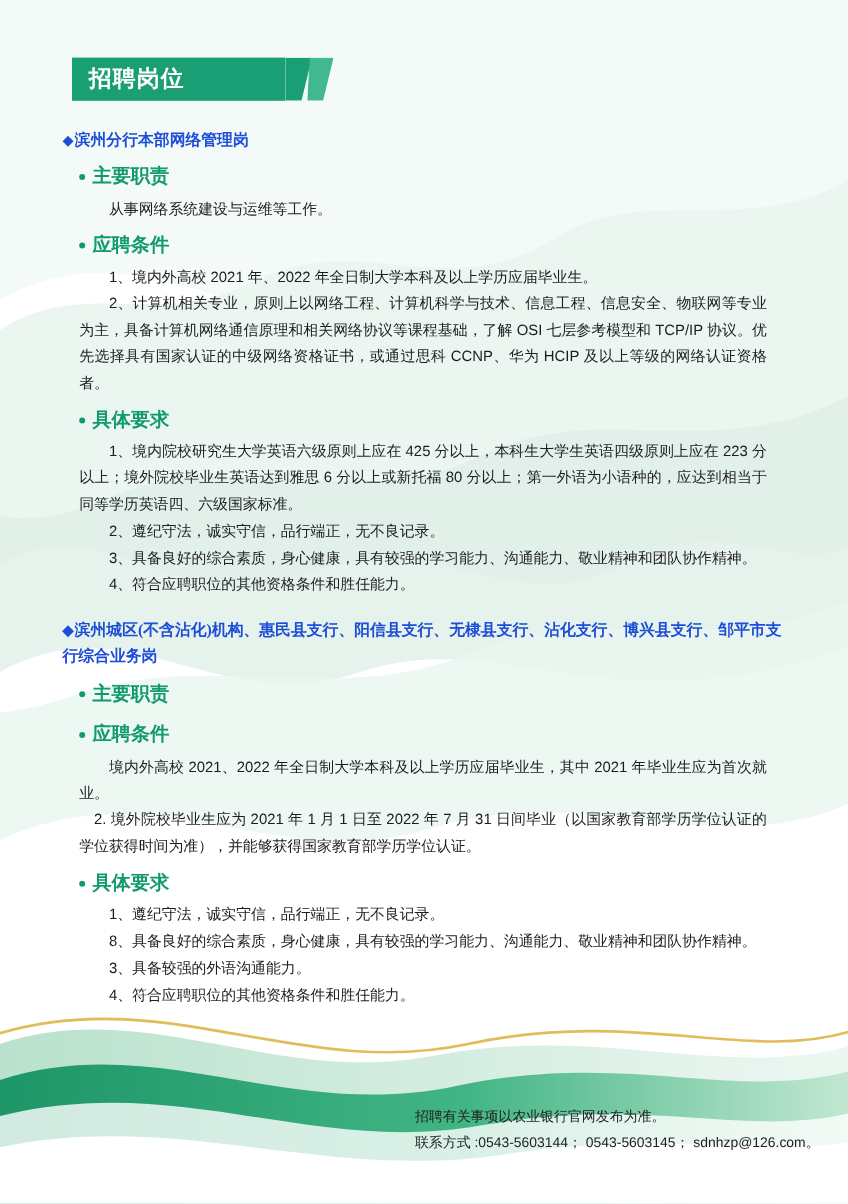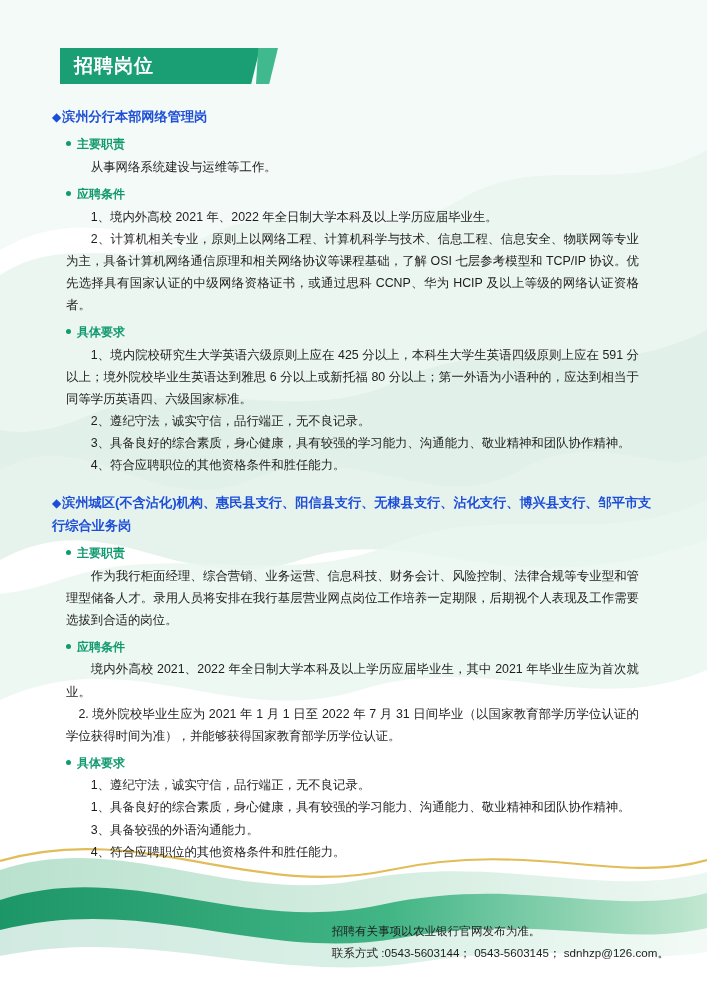--- a/index.html
+++ b/index.html
@@ -55,41 +55,41 @@
     font-weight:bold;
     font-size:13.2px;
     margin:10px 0 2px 0;
     line-height:1.7;
   }
   .job-title .diamond{font-size:12px;margin-right:1px;}
 
   .sub-head{
     color:#119a6e;
     font-weight:bold;
-    font-size:12px;
+    font-size:16px;
     margin:6px 0 0 14px;
     line-height:1.8;
   }
   .sub-head .dot{
     display:inline-block;width:5px;height:5px;border-radius:50%;
     background:#119a6e;margin-right:6px;vertical-align:2px;
   }
 
   p.para{
     margin:0 16px 0 14px;
     text-align:justify;
     text-justify:inter-ideograph;
   }
   p.indent2{text-indent:2em;}
   p.indent1{text-indent:1em;}
 
   
   .footer{
     position:absolute;
-    right:38px;bottom:38px;
+    right:24px;bottom:38px;
     z-index:3;
     text-align:left;
     font-size:11.6px;
     color:#1d1d1d;
     line-height:1.95;
   }
 </style>
 </head>
 <body>
 
@@ -152,47 +152,46 @@
 
       <div class="sub-head">
         <span class="dot"></span><span>应聘条件</span>
       </div>
       <p class="para indent2">1、境内外高校 2021 年、2022 年全日制大学本科及以上学历应届毕业生。</p>
       <p class="para indent2">2、计算机相关专业，原则上以网络工程、计算机科学与技术、信息工程、信息安全、物联网等专业为主，具备计算机网络通信原理和相关网络协议等课程基础，了解 OSI 七层参考模型和 TCP/IP 协议。优先选择具有国家认证的中级网络资格证书，或通过思科 CCNP、华为 HCIP 及以上等级的网络认证资格者。</p>
 
       <div class="sub-head">
         <span class="dot"></span><span>具体要求</span>
       </div>
-      <p class="para indent2">1、境内院校研究生大学英语六级原则上应在 425 分以上，本科生大学生英语四级原则上应在 591 分以上；境外院校毕业生英语达到雅思 6 分以上或新托福 80 分以上；第一外语为小语种的，应达到相当于同等学历英语四、六级国家标准。</p>
+      <p class="para indent2">1、境内院校研究生大学英语六级原则上应在 425 分以上，本科生大学生英语四级原则上应在 223 分以上；境外院校毕业生英语达到雅思 6 分以上或新托福 80 分以上；第一外语为小语种的，应达到相当于同等学历英语四、六级国家标准。</p>
       <p class="para indent2">2、遵纪守法，诚实守信，品行端正，无不良记录。</p>
       <p class="para indent2">3、具备良好的综合素质，身心健康，具有较强的学习能力、沟通能力、敬业精神和团队协作精神。</p>
       <p class="para indent2">4、符合应聘职位的其他资格条件和胜任能力。</p>
     </div>
 
     <div style="margin-top:16px;">
-      <div class="job-title" style="margin-left:0;">
+      <div class="job-title" style="margin-left:0;font-family:Liberation Serif, serif;">
         <span class="diamond">◆</span><span>滨州城区(不含沾化)机构、惠民县支行、阳信县支行、无棣县支行、沾化支行、博兴县支行、邹平市支行综合业务岗</span>
       </div>
 
       <div class="sub-head">
         <span class="dot"></span><span>主要职责</span>
       </div>
-      <p class="para indent2">作为我行柜面经理、综合营销、业务运营、信息科技、财务会计、风险控制、法律合规等专业型和管理型储备人才。录用人员将安排在我行基层营业网点岗位工作培养一定期限，后期视个人表现及工作需要选拔到合适的岗位。</p>
 
       <div class="sub-head">
         <span class="dot"></span><span>应聘条件</span>
       </div>
       <p class="para indent2">境内外高校 2021、2022 年全日制大学本科及以上学历应届毕业生，其中 2021 年毕业生应为首次就业。</p>
       <p class="para indent1">2. 境外院校毕业生应为 2021 年 1 月 1 日至 2022 年 7 月 31 日间毕业（以国家教育部学历学位认证的学位获得时间为准），并能够获得国家教育部学历学位认证。</p>
 
       <div class="sub-head">
         <span class="dot"></span><span>具体要求</span>
       </div>
       <p class="para indent2">1、遵纪守法，诚实守信，品行端正，无不良记录。</p>
-      <p class="para indent2">1、具备良好的综合素质，身心健康，具有较强的学习能力、沟通能力、敬业精神和团队协作精神。</p>
+      <p class="para indent2">8、具备良好的综合素质，身心健康，具有较强的学习能力、沟通能力、敬业精神和团队协作精神。</p>
       <p class="para indent2">3、具备较强的外语沟通能力。</p>
       <p class="para indent2">4、符合应聘职位的其他资格条件和胜任能力。</p>
     </div>
 
   </div>
 </div>
 
 <div class="footer">
   <div>招聘有关事项以农业银行官网发布为准。</div>
   <div>联系方式 :0543-5603144； 0543-5603145； sdnhzp@126.com。</div>

